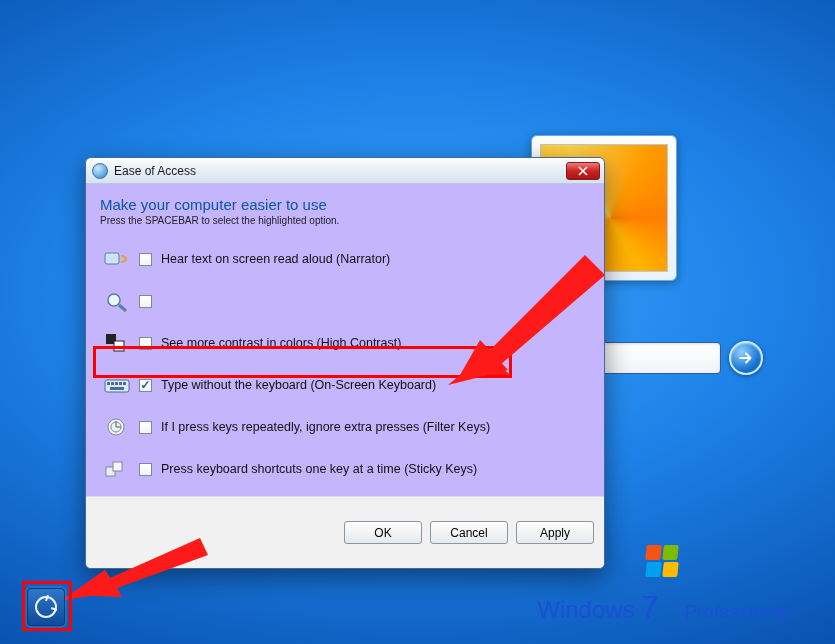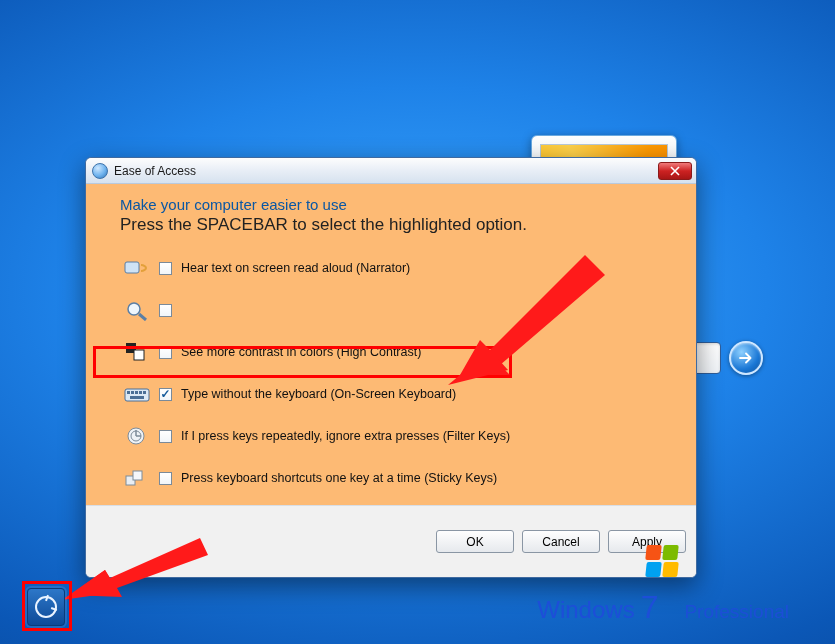--- a/index.html
+++ b/index.html
@@ -70,21 +70,21 @@
     box-shadow: 0 1px 4px rgba(0,0,0,.4), inset 0 1px 2px rgba(255,255,255,.5);
     cursor: pointer;
     display: flex; align-items: center; justify-content: center;
   }
   .go-btn svg { width: 18px; height: 18px; }
 
   
   .dialog {
     position: absolute;
     left: 85px; top: 157px;
-    width: 612px;
+    width: 520px;
     border: 1px solid #3f6aa0;
     border-radius: 6px;
     box-shadow: 0 8px 26px rgba(0,0,0,.45);
     background: #fff;
     overflow: visible;
   }
   .titlebar {
     height: 26px;
     background: linear-gradient(#fdfdfd,#e8eef6 50%,#d6e2ef);
     border-bottom: 1px solid #b9c9dc;
@@ -104,30 +104,30 @@
     width: 34px; height: 18px;
     border-radius: 3px;
     border: 1px solid #8a1a1a;
     background: linear-gradient(#f07a7a,#c22 50%,#a81616);
     display: flex; align-items: center; justify-content: center;
     cursor: pointer;
   }
   .close-btn svg { width: 10px; height: 10px; }
 
   .dialog-body {
-    padding: 12px 18px 6px 34px;
-    background: #fdba74;
+    padding: 12px 18px 6px 14px;
+    background: #c4b5fd;
   }
   .heading {
     color: #0a57a4;
     font-size: 15px;
     margin-bottom: 2px;
   }
   .subheading {
-    font-size: 17px;
+    font-size: 10px;
     color: #222;
     margin-bottom: 12px;
   }
 
   .option-row {
     display: flex;
     align-items: center;
     gap: 9px;
     padding: 8px 4px;
     position: relative;

